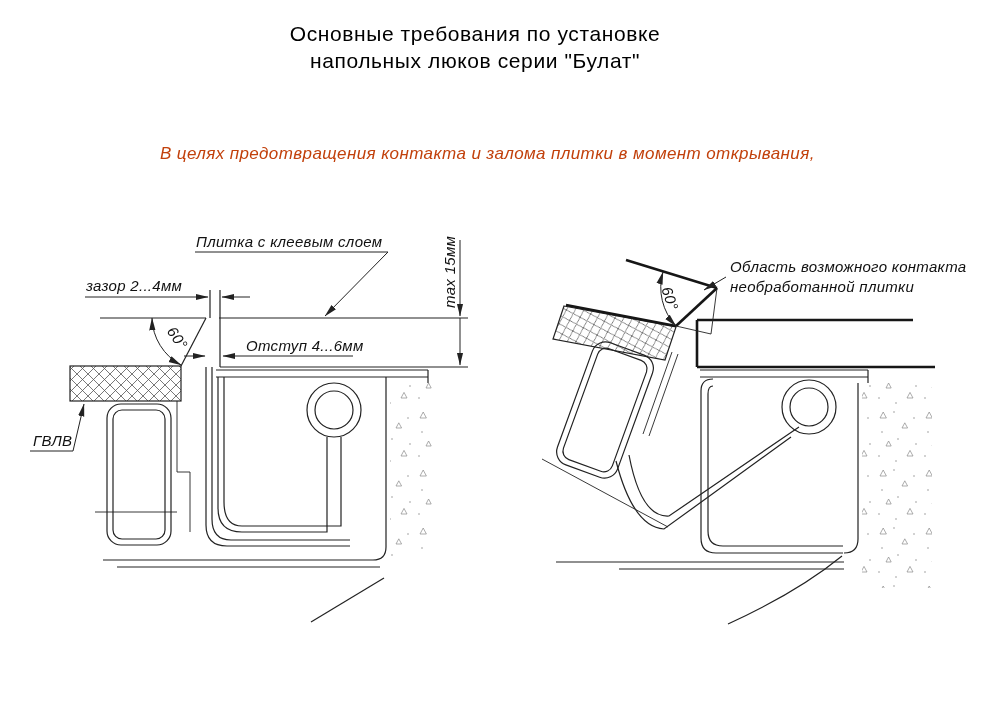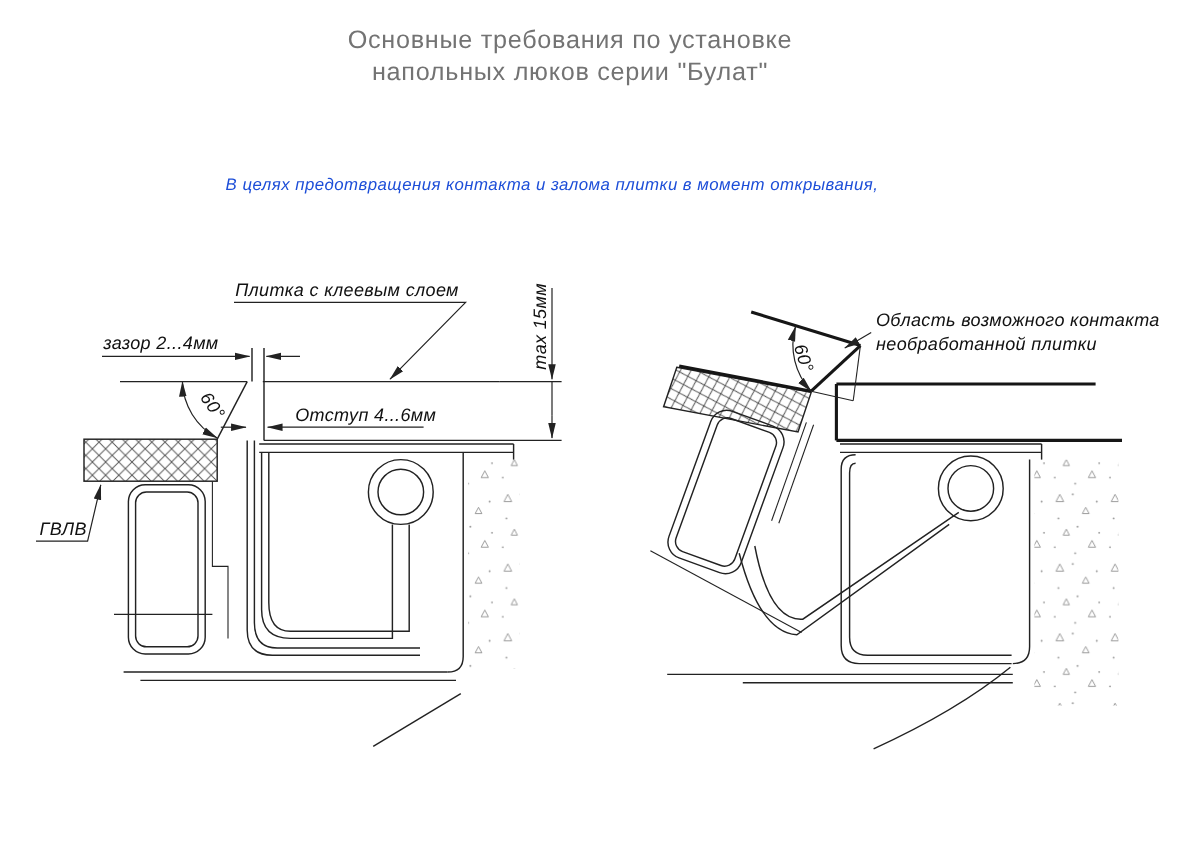--- a/index.html
+++ b/index.html
@@ -1,21 +1,21 @@
 <!DOCTYPE html>
 <html><head>
 <meta charset="utf-8">
 <style>
   html,body{margin:0;padding:0;background:#fff;}
   .page{position:relative;width:1000px;height:707px;background:#fff;overflow:hidden;
         font-family:"Liberation Sans",sans-serif;color:#1d1d1d;}
   .title{position:absolute;left:0;top:20px;width:950px;text-align:center;
-         font-size:21px;line-height:27px;letter-spacing:.6px;color:#737373;}
-  .note{position:absolute;left:160px;top:142px;font-size:14px;line-height:23px;
-        font-style:italic;letter-spacing:.4px;color:#1d4ed8;margin-left:28px;}
+         font-size:21px;line-height:27px;letter-spacing:.6px;color:#000000;}
+  .note{position:absolute;left:160px;top:142px;font-size:17px;line-height:23px;
+        font-style:italic;letter-spacing:.4px;color:#c2410c;}
   svg{position:absolute;left:0;top:0;}
   .thin{stroke:#222;stroke-width:1.2;fill:none;}
   .hair{stroke:#222;stroke-width:0.9;fill:none;}
   .thick{stroke:#161616;stroke-width:2.6;fill:none;}
   .dim{stroke:#222;stroke-width:1;fill:none;}
   .lbl{font-family:"Liberation Sans",sans-serif;font-style:italic;font-size:15px;
        fill:#111;letter-spacing:.3px;}
   .hatchfill{fill:url(#xh);stroke:#222;stroke-width:1.2;}
   .hatchfill2{fill:url(#xh2);stroke:#222;stroke-width:1.2;}
   .concfill{fill:url(#conc);stroke:none;}

